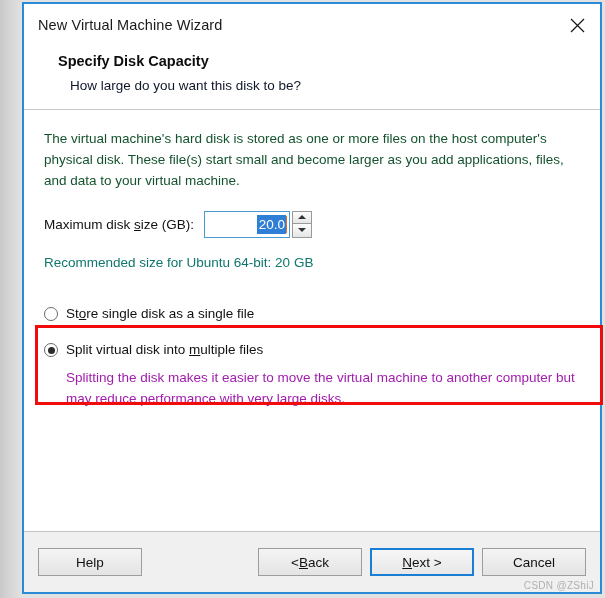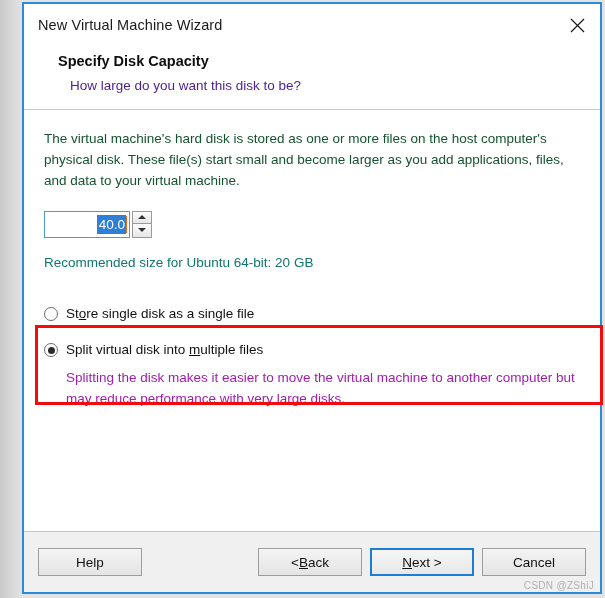--- a/index.html
+++ b/index.html
@@ -73,21 +73,21 @@
   }
   .header-title {
     font-size: 14.5px;
     font-weight: bold;
     color: #0d0d0d;
     padding-left: 34px;
     line-height: 22px;
   }
   .header-sub {
     font-size: 13.5px;
-    color: #4c1d95;
+    color: #0f172a;
     padding-left: 46px;
     line-height: 22px;
     margin-top: 3px;
   }
 
   
   .body {
     flex: 1 1 auto;
     background: #ffffff;
     position: relative;
@@ -298,23 +298,24 @@
   <div class="header">
     <div class="header-title">Specify Disk Capacity</div>
     <div class="header-sub">How large do you want this disk to be?</div>
   </div>
 
   <div class="body">
 
     <div class="para">The virtual machine's hard disk is stored as one or more files on the host computer's physical disk. These file(s) start small and become larger as you add applications, files, and data to your virtual machine.</div>
 
     <div class="row-size">
+      <div class="size-label"><span>Maximum disk </span><u>s</u><span>ize (GB):</span></div>
       <div class="spin-wrap">
         <div class="spin-field">
-          <span class="spin-value">40.0</span>
+          <span class="spin-value">20.0</span>
           <span class="caret"></span>
         </div>
         <div class="spin-buttons">
           <div class="spin-btn">
             <span class="tri-up"></span>
           </div>
           <div class="spin-btn">
             <span class="tri-down"></span>
           </div>
         </div>

